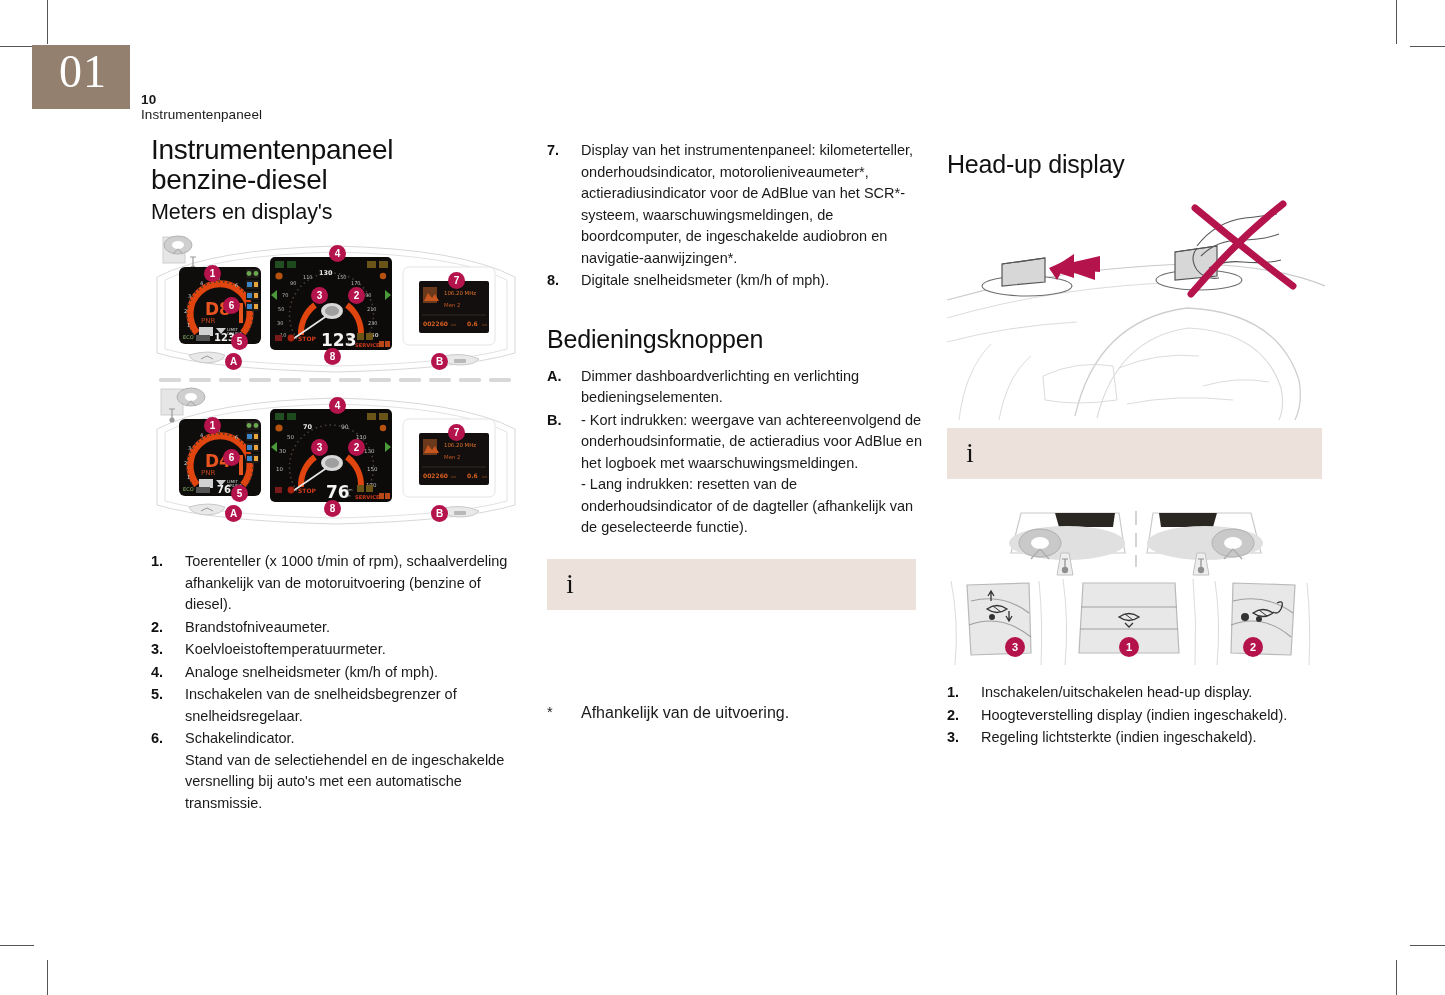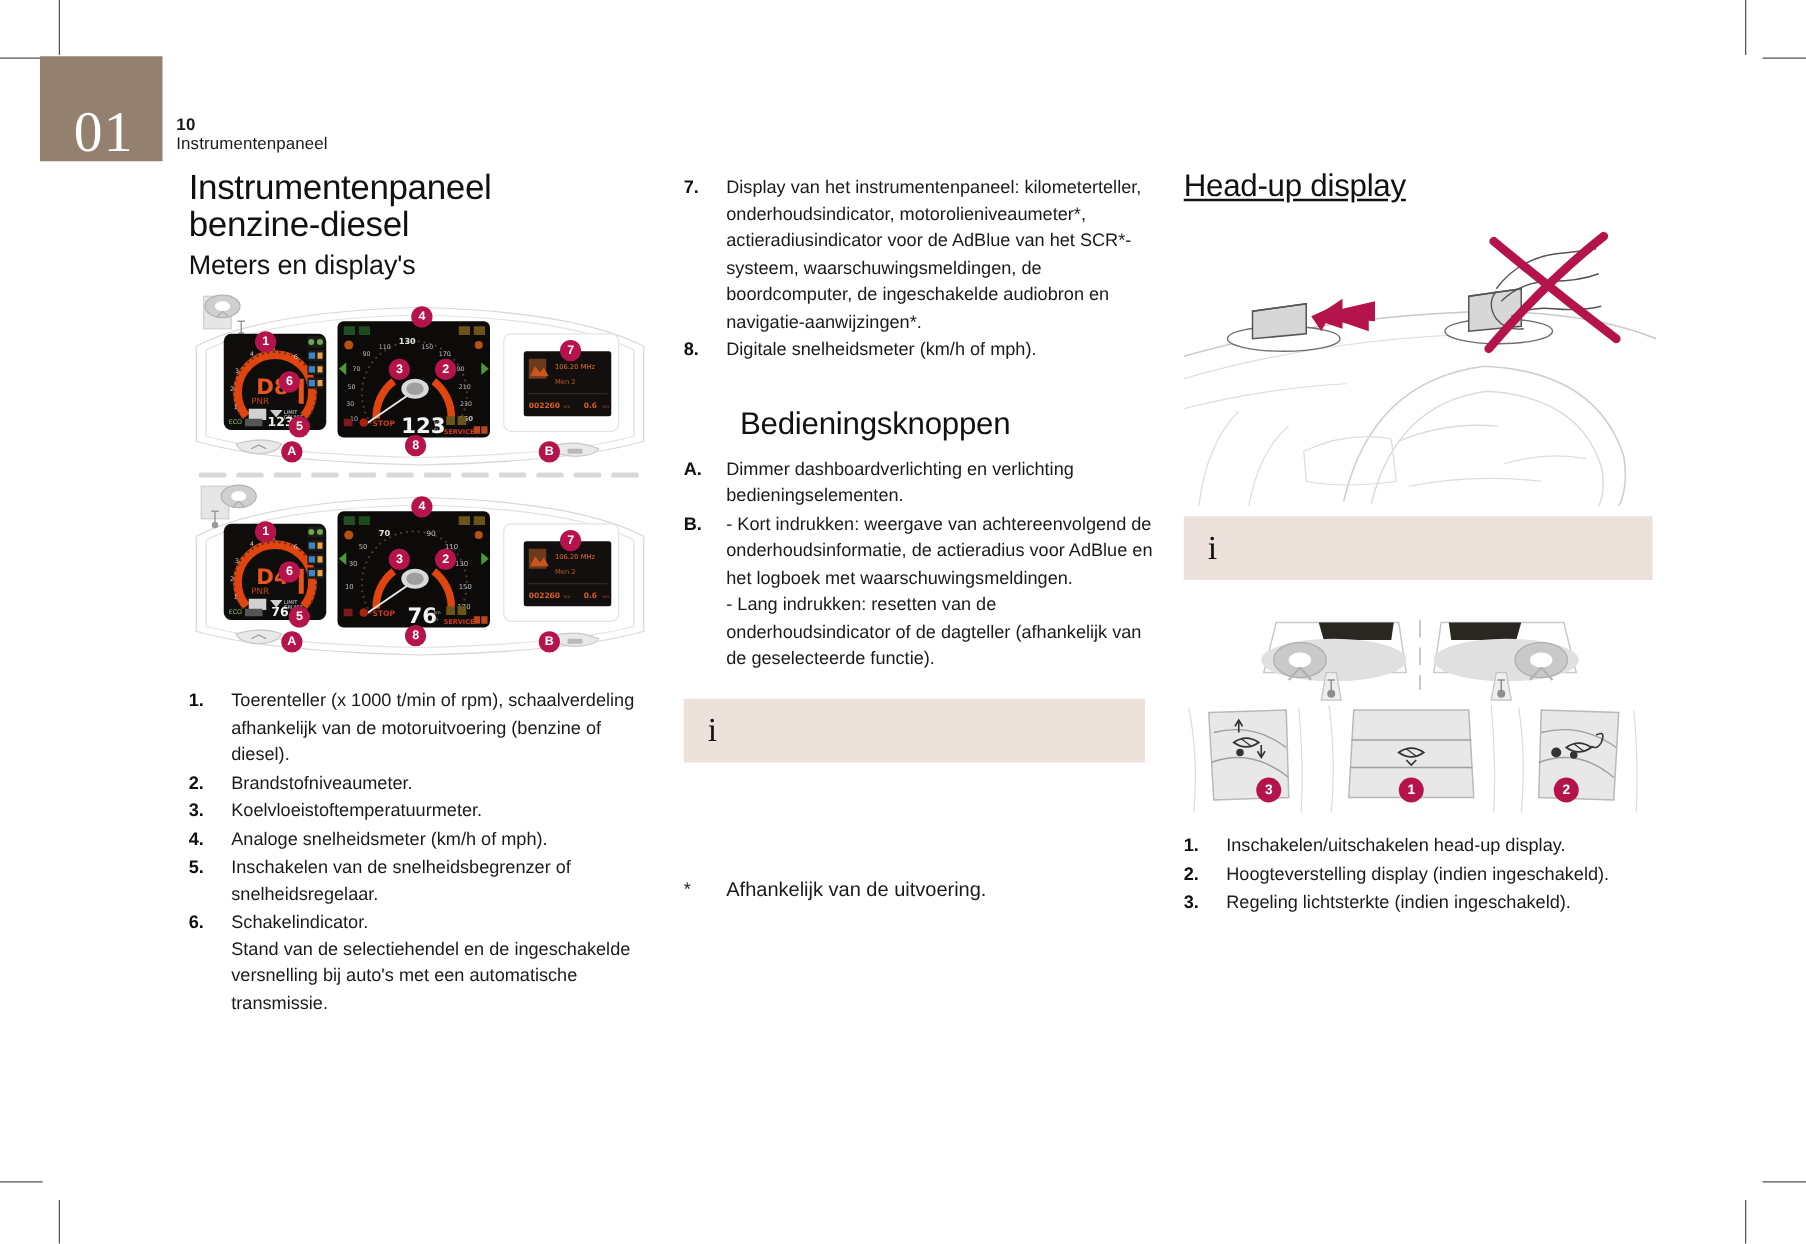--- a/index.html
+++ b/index.html
@@ -12,23 +12,23 @@
     overflow:hidden;
     -webkit-font-smoothing:antialiased;
   }
   
   .crop{position:absolute;background:#555;}
   .crop.v{width:1px;}
   .crop.h{height:1px;}
 
   
   .chapter-tab{
-    position:absolute;left:32px;top:45px;width:98px;height:84px;
+    position:absolute;left:32px;top:45px;width:98px;height:64px;
     background:#93806f;
-    display:flex;align-items:flex-end;justify-content:center;
+    display:flex;align-items:flex-start;justify-content:center;
   }
   .chapter-tab .num{
     color:#ffffff;font-family:"Liberation Serif", serif;
     font-size:46px;font-weight:400;letter-spacing:1px;line-height:1;
     margin-top:4px;margin-left:4px;
   }
 
   
   .runhead{position:absolute;left:141px;top:92px;}
   .runhead .pageno{font-size:13.5px;font-weight:bold;line-height:15px;letter-spacing:.2px;}
@@ -416,21 +416,21 @@
     <li class="li-row">
       <span class="li-mark">7.</span>
       <span class="li-text">Display van het instrumentenpaneel: kilometerteller, onderhoudsindicator, motorolieniveaumeter*, actieradiusindicator voor de AdBlue van het SCR*-systeem, waarschuwingsmeldingen, de boordcomputer, de ingeschakelde audiobron en navigatie-aanwijzingen*.</span>
     </li>
     <li class="li-row">
       <span class="li-mark">8.</span>
       <span class="li-text">Digitale snelheidsmeter (km/h of mph).</span>
     </li>
   </ol>
 
-  <h2 class="section" style="margin-top:33px;margin-left:45px;">Bedieningsknoppen</h2>
+  <h2 class="section" style="margin-top:33px;">Bedieningsknoppen</h2>
 
   <ul class="ltrlist" style="margin-top:13px;">
     <li class="li-row">
       <span class="li-mark">A.</span>
       <span class="li-text">Dimmer dashboardverlichting en verlichting bedieningselementen.</span>
     </li>
     <li class="li-row">
       <span class="li-mark">B.</span>
       <span class="li-text" style="white-space:pre-line;">- Kort indrukken: weergave van achtereenvolgend de onderhoudsinformatie, de actieradius voor AdBlue en het logboek met waarschuwingsmeldingen.
 - Lang indrukken: resetten van de onderhoudsindicator of de dagteller (afhankelijk van de geselecteerde functie).</span>
@@ -442,21 +442,21 @@
   </div>
 
   <div class="footnote" style="margin-top:92px;">
     <span class="fn-mark">*</span>
     <span class="fn-text">Afhankelijk van de uitvoering.</span>
   </div>
 </div>
 
 <div class="col col-right">
 
-  <h2 class="section" style="margin-top:0;text-decoration:underline;">Head-up display</h2>
+  <h2 class="section" style="margin-top:15px;">Head-up display</h2>
 
   <div class="figure" style="margin-top:12px;width:378px;height:230px;">
     <svg viewBox="0 0 378 230" width="378" height="230">
 
       <path d="M0 110 Q 120 76 250 74 Q 330 76 378 96" fill="none" stroke="#c9c9c9" stroke-width="1.2"></path>
       <path d="M0 128 Q 110 96 240 92" fill="none" stroke="#dcdcdc" stroke-width="1"></path>
 
       <ellipse cx="80" cy="96" rx="45" ry="10" fill="#ffffff" stroke="#6e6e6e" stroke-width="1.1"></ellipse>
       <path d="M55 96 L 55 74 L 98 68 L 98 92 Z" fill="#d7d7d7" stroke="#555" stroke-width="1.2"></path>
       <path d="M55 74 L 98 68" fill="none" stroke="#555" stroke-width="1.2"></path>

